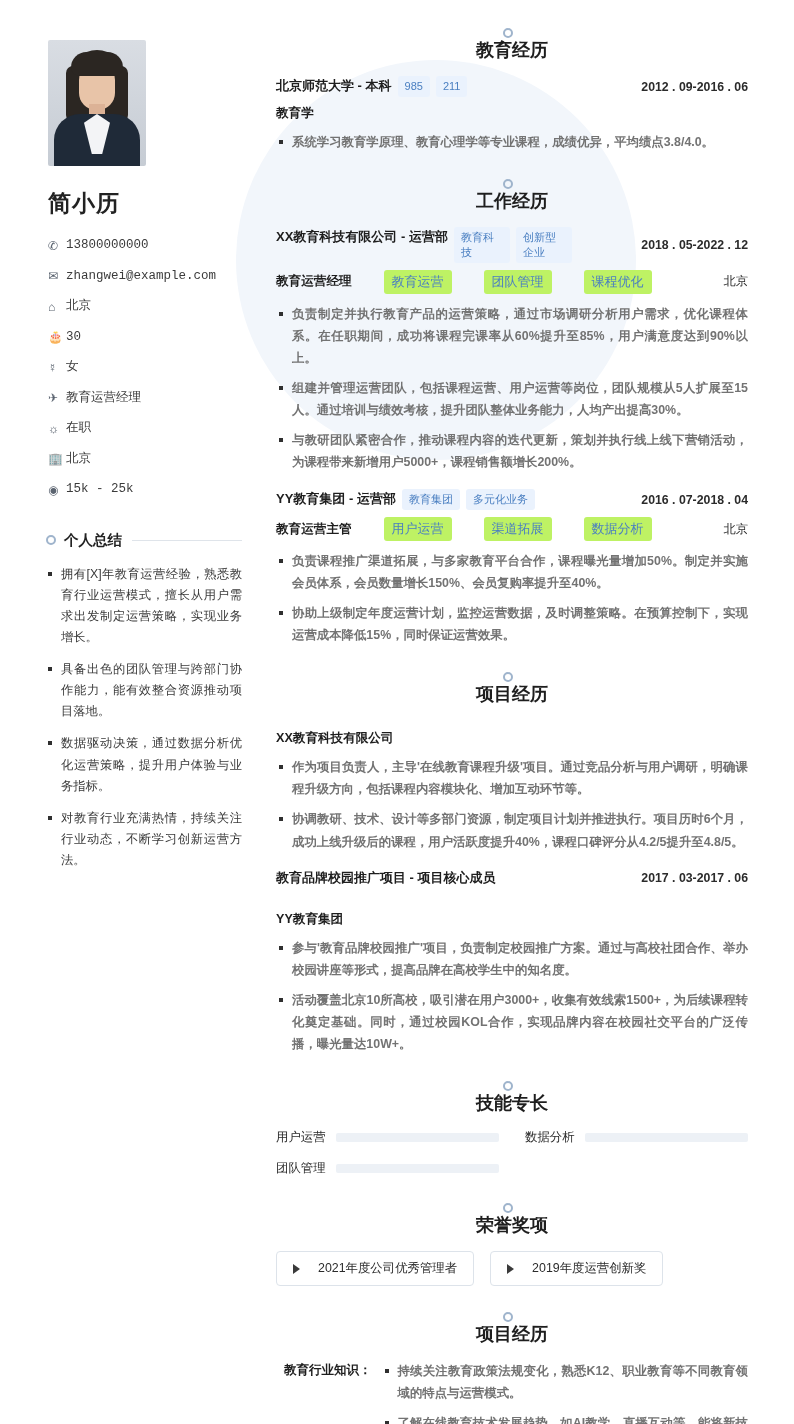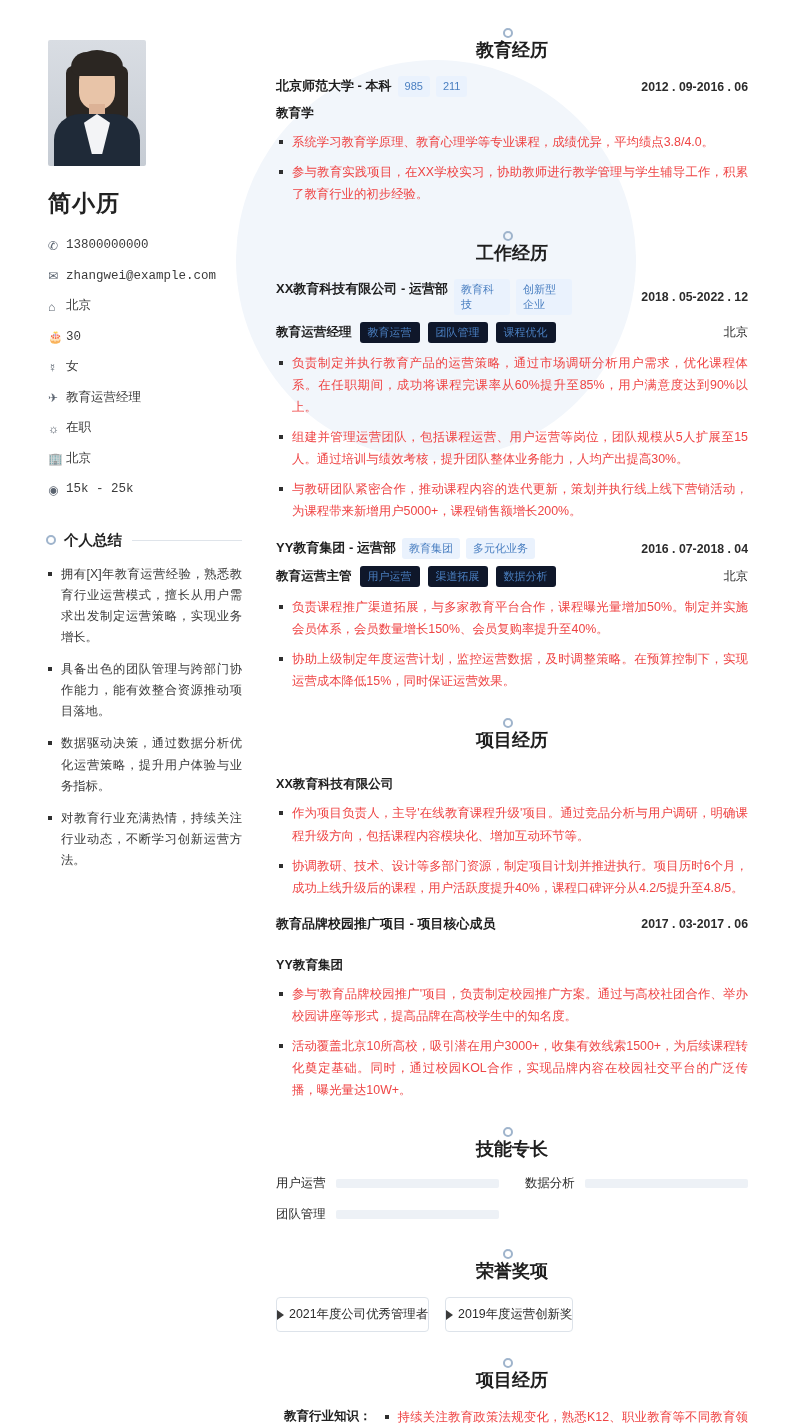--- a/index.html
+++ b/index.html
@@ -181,39 +181,41 @@
   }
   .tag-wide { max-width: none; }
   .subrow {
     display: flex; align-items: center; justify-content: space-between;
     margin-top: 7px; gap: 8px;
   }
   .subrow-left { display: flex; align-items: center; flex-wrap: wrap; gap: 8px; }
   .role { font-size: 12.6px; font-weight: bold; color: #1e1e1e; }
   .chip {
     display: inline-block;
-    background: #0f172a;
+    background: #bef264;
     color: #4a7fc1;
-    font-size: 11px;
+    font-size: 13px;
     padding: 3px 8px;
     border-radius: 3px;
+    margin-left: 24px;
   }
   .loc { font-size: 12.3px; color: #2b2b2b; white-space: nowrap; }
   .org { font-size: 12.6px; font-weight: bold; color: #1e1e1e; margin-top: 24px; }
   .major { font-size: 12.6px; font-weight: bold; color: #1e1e1e; margin-top: 8px; }
 
   ul.mbul { list-style: none; margin-top: 9px; }
   ul.mbul li {
     position: relative;
     padding-left: 16px;
     font-size: 12.4px;
     line-height: 1.78;
-    color: #ef4444;
+    color: #737373;
     margin-bottom: 8px;
     text-align: justify;
+    font-weight: bold;
   }
   ul.mbul li::before {
     content: "";
     position: absolute; left: 3px; top: 9px;
     width: 4px; height: 4px; background: #2f2f2f;
   }
 
   
   .skill-grid {
     display: grid;
@@ -225,24 +227,24 @@
   }
   .skill-name { font-size: 12.4px; color: #2b2b2b; white-space: nowrap; }
   .skill-bar {
     flex: 1; height: 9px; background: #edf1f6; border-radius: 2px; overflow: hidden;
   }
   .skill-bar .fill { height: 100%; background: #c9d1da; border-radius: 2px; }
 
   
   .awards { display: flex; gap: 16px; flex-wrap: wrap; }
   .award {
-    display: flex; align-items: center; gap: 5px;
+    display: flex; align-items: center; gap: 18px;
     border: 1px solid #dde3ea;
     border-radius: 4px;
-    padding: 8px 0;
+    padding: 8px 16px;
     font-size: 12.4px;
     color: #2b2b2b;
     background: #fff;
   }
   .award .tri {
     width: 0; height: 0;
     border-left: 7px solid #3a3a3a;
     border-top: 5px solid transparent;
     border-bottom: 5px solid transparent;
   }
@@ -356,21 +358,20 @@
           <div class="entry-head-left">
             <span class="entry-title">北京师范大学 - 本科</span>
             <span class="tag tag-wide">985</span>
             <span class="tag tag-wide">211</span>
           </div>
           <span class="date">2012 . 09-2016 . 06</span>
         </div>
         <div class="major">教育学</div>
         <ul class="mbul">
           <li>系统学习教育学原理、教育心理学等专业课程，成绩优异，平均绩点3.8/4.0。</li>
-          <li>参与教育实践项目，在XX学校实习，协助教师进行教学管理与学生辅导工作，积累了教育行业的初步经验。</li>
         </ul>
       </div>
     </section>
 
     <section class="section">
       <div class="sec-title">
         <span class="ring"></span>
         <span>工作经历</span>
         <span class="rule"></span>
       </div>

